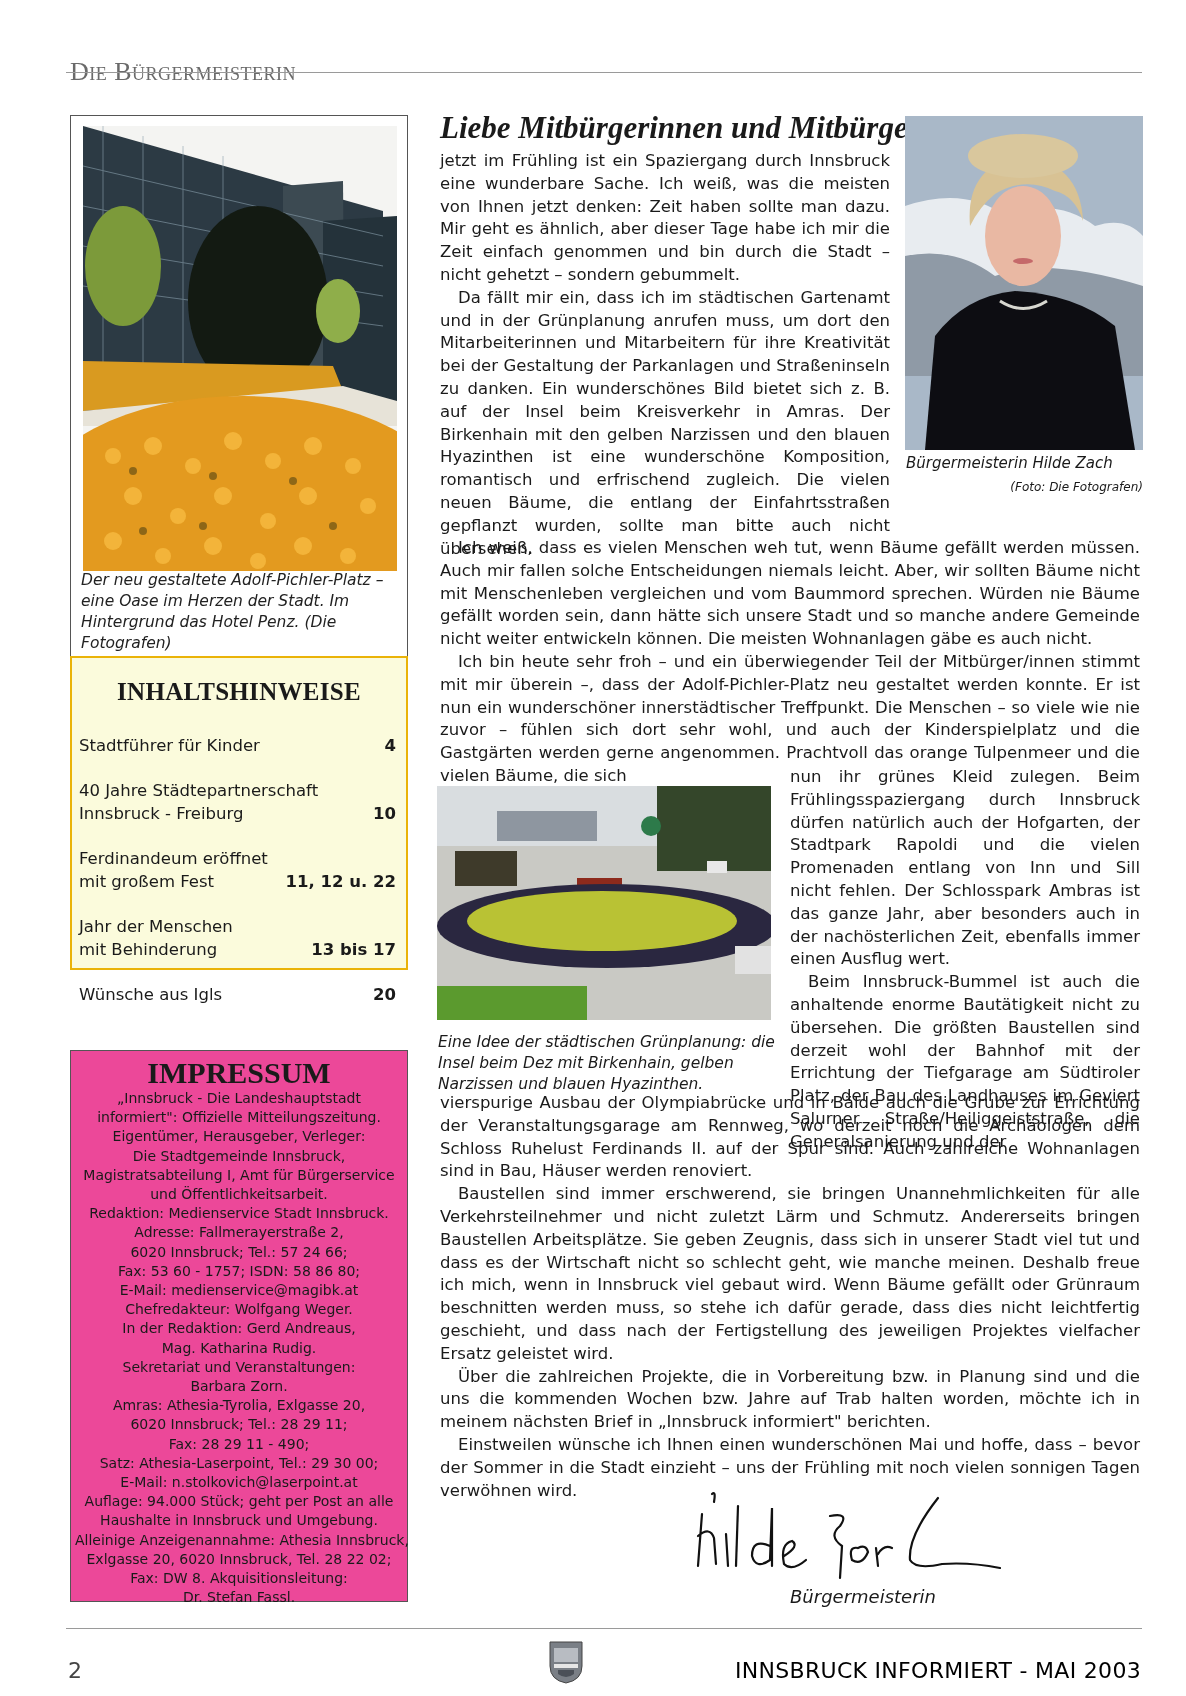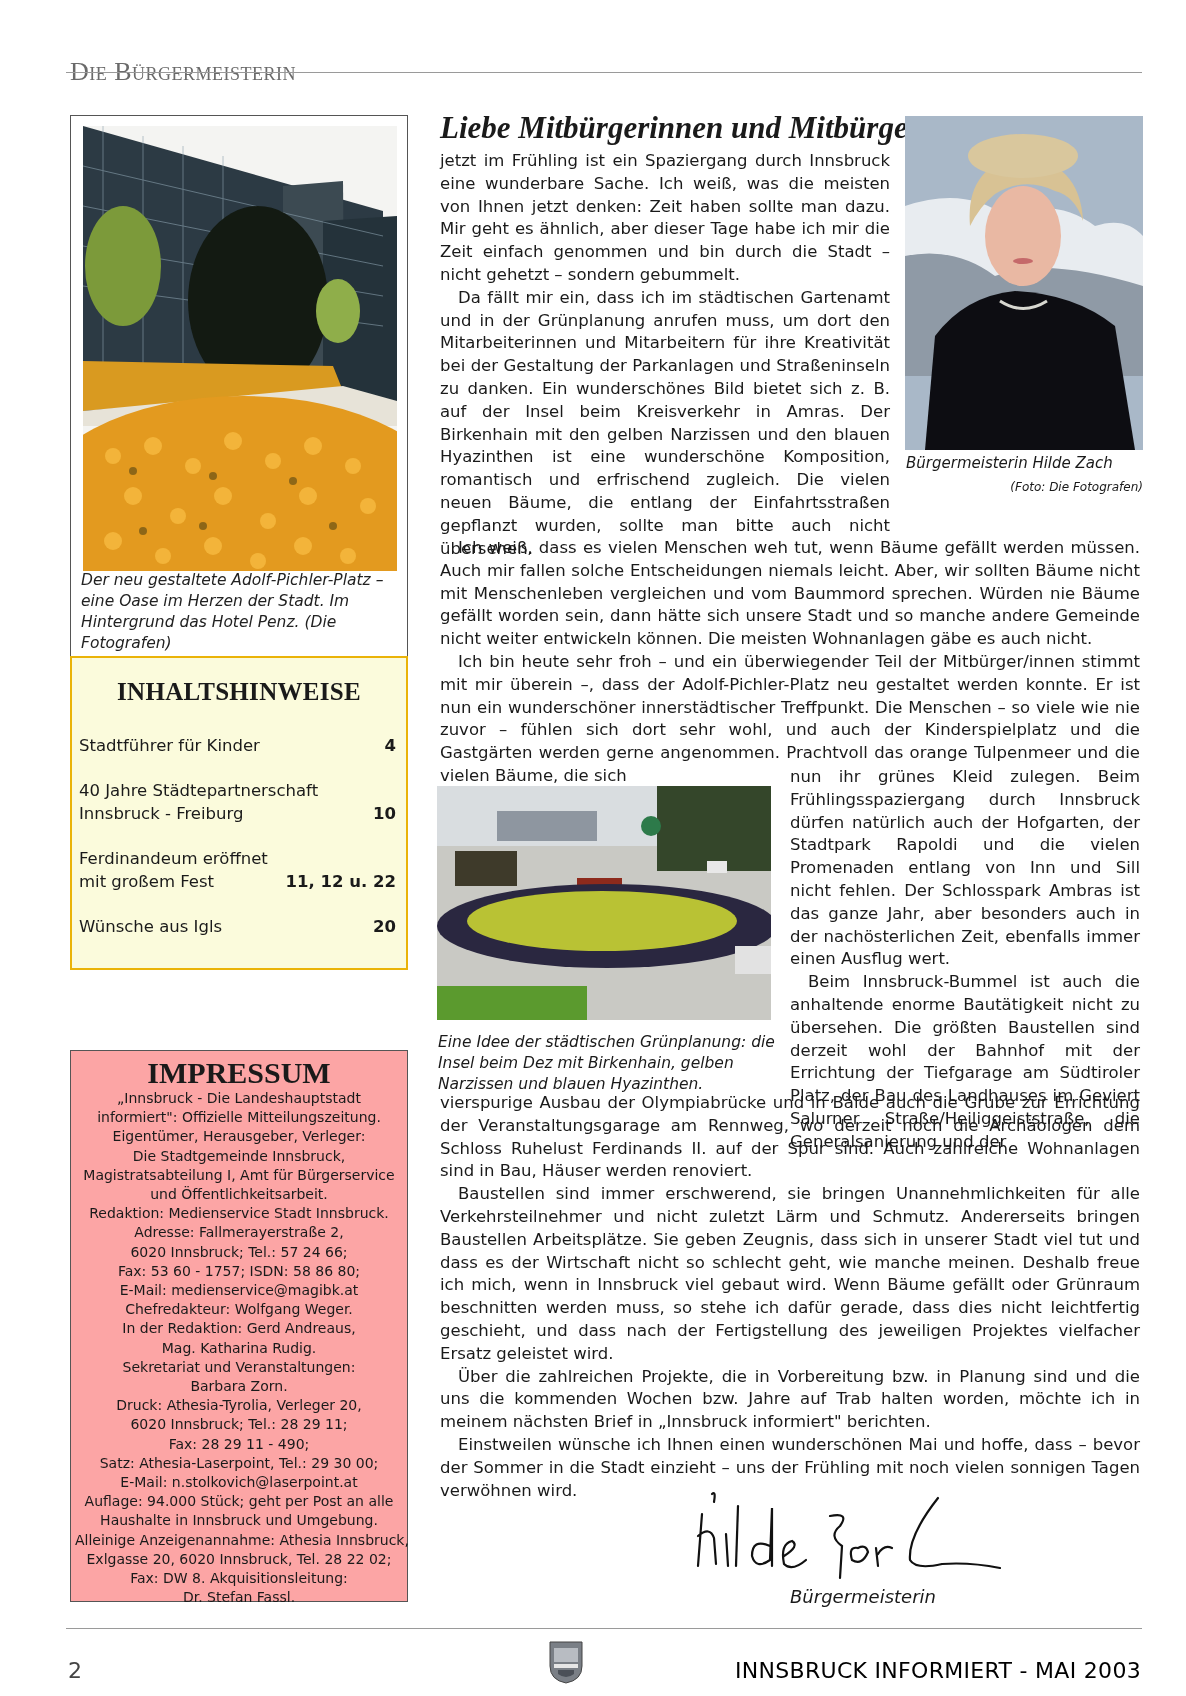--- a/index.html
+++ b/index.html
@@ -17,21 +17,21 @@
   .photo-tulips { position: absolute; left: 12px; top: 10px; width: 314px; height: 445px; overflow: hidden; }
   .photo-caption { position: absolute; left: 10px; top: 454px; width: 320px; font-size: 15.5px; font-style: italic; line-height: 21px; color: #222; }
 
   .toc-box { position: absolute; left: 70px; top: 656px; width: 338px; height: 314px; border: 2px solid #eab308; box-sizing: border-box; background: #fbfbdc; }
   .toc-title { position: absolute; left: 0; width: 100%; top: 20px; text-align: center; font-size: 25px; font-weight: bold; letter-spacing: 0.3px; }
   .toc-list { position: absolute; left: 7px; right: 10px; top: 76px; }
   .toc-item { display: flex; justify-content: space-between; align-items: flex-end; font-size: 16.5px; line-height: 23px; margin-bottom: 22px; }
   .toc-item .pg { font-weight: bold; white-space: nowrap; }
   .toc-item .lbl { white-space: pre-line; }
 
-  .imp-box { position: absolute; left: 70px; top: 1050px; width: 338px; height: 552px; border: 1px solid #555; box-sizing: border-box; background: #fca5a5; }
+  .imp-box { position: absolute; left: 70px; top: 1050px; width: 338px; height: 552px; border: 1px solid #555; box-sizing: border-box; background: #ec4899; }
   .imp-title { text-align: center; font-size: 30px; font-weight: bold; margin-top: 6px; line-height: 32px; }
   .imp-body { text-align: center; font-size: 14px; line-height: 19.2px; padding: 0 4px; }
   .imp-body div { white-space: nowrap; }
 
   
   .greeting { position: absolute; left: 440px; top: 110px; font-size: 31px; font-style: italic; font-weight: bold; }
   .col-narrow { position: absolute; left: 440px; top: 150px; width: 450px; font-size: 16.5px; line-height: 22.8px; text-align: justify; }
   .col-full { position: absolute; left: 440px; top: 537px; width: 700px; font-size: 16.5px; line-height: 22.8px; text-align: justify; }
   .col-right { position: absolute; left: 790px; top: 766px; width: 350px; font-size: 16.5px; line-height: 22.8px; text-align: justify; }
   .col-full2 { position: absolute; left: 440px; top: 1092px; width: 700px; font-size: 16.5px; line-height: 22.8px; text-align: justify; }
@@ -127,20 +127,25 @@
       <span class="lbl">40 Jahre Städtepartnerschaft
 Innsbruck - Freiburg</span>
       <span class="pg">10</span>
     </div>
     <div class="toc-item">
       <span class="lbl">Ferdinandeum eröffnet
 mit großem Fest</span>
       <span class="pg">11, 12 u. 22</span>
     </div>
     <div class="toc-item">
+      <span class="lbl">Jahr der Menschen
+mit Behinderung</span>
+      <span class="pg">13 bis 17</span>
+    </div>
+    <div class="toc-item">
       <span class="lbl">Wünsche aus Igls</span>
       <span class="pg">20</span>
     </div>
   </div>
 </div>
 
 <div class="imp-box">
   <div class="imp-title serif">IMPRESSUM</div>
   <div class="imp-body sans">
     <div>„Innsbruck - Die Landeshauptstadt</div>
@@ -152,21 +157,21 @@
     <div>Redaktion: Medienservice Stadt Innsbruck.</div>
     <div>Adresse: Fallmerayerstraße 2,</div>
     <div>6020 Innsbruck;  Tel.: 57 24 66;</div>
     <div>Fax: 53 60 - 1757;  ISDN: 58 86 80;</div>
     <div>E-Mail: medienservice@magibk.at</div>
     <div>Chefredakteur: Wolfgang Weger.</div>
     <div>In der Redaktion: Gerd Andreaus,</div>
     <div>Mag. Katharina Rudig.</div>
     <div>Sekretariat und Veranstaltungen:</div>
     <div>Barbara Zorn.</div>
-    <div>Druck: Athesia-Tyrolia, Verleger 20,</div>
+    <div>Amras: Athesia-Tyrolia, Exlgasse 20,</div>
     <div>6020 Innsbruck; Tel.: 28 29 11;</div>
     <div>Fax: 28 29 11 - 490;</div>
     <div>Satz: Athesia-Laserpoint, Tel.: 29 30 00;</div>
     <div>E-Mail: n.stolkovich@laserpoint.at</div>
     <div>Auflage: 94.000 Stück; geht per Post an alle</div>
     <div>Haushalte in Innsbruck und Umgebung.</div>
     <div>Alleinige Anzeigenannahme: Athesia Innsbruck,</div>
     <div>Exlgasse 20, 6020 Innsbruck, Tel. 28 22 02;</div>
     <div>Fax: DW 8. Akquisitionsleitung:</div>
     <div>Dr. Stefan Fassl.</div>

